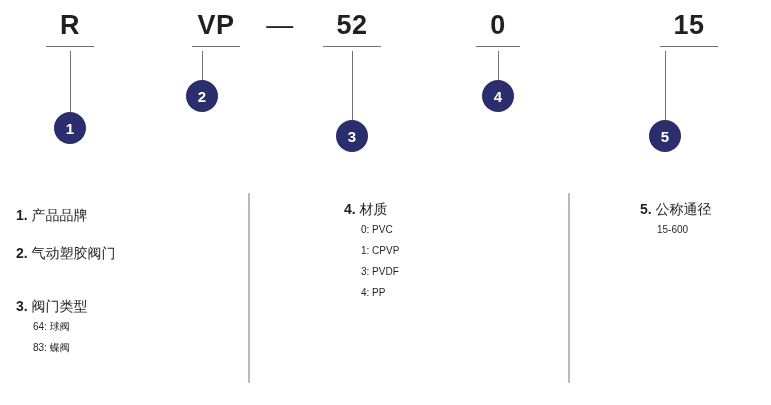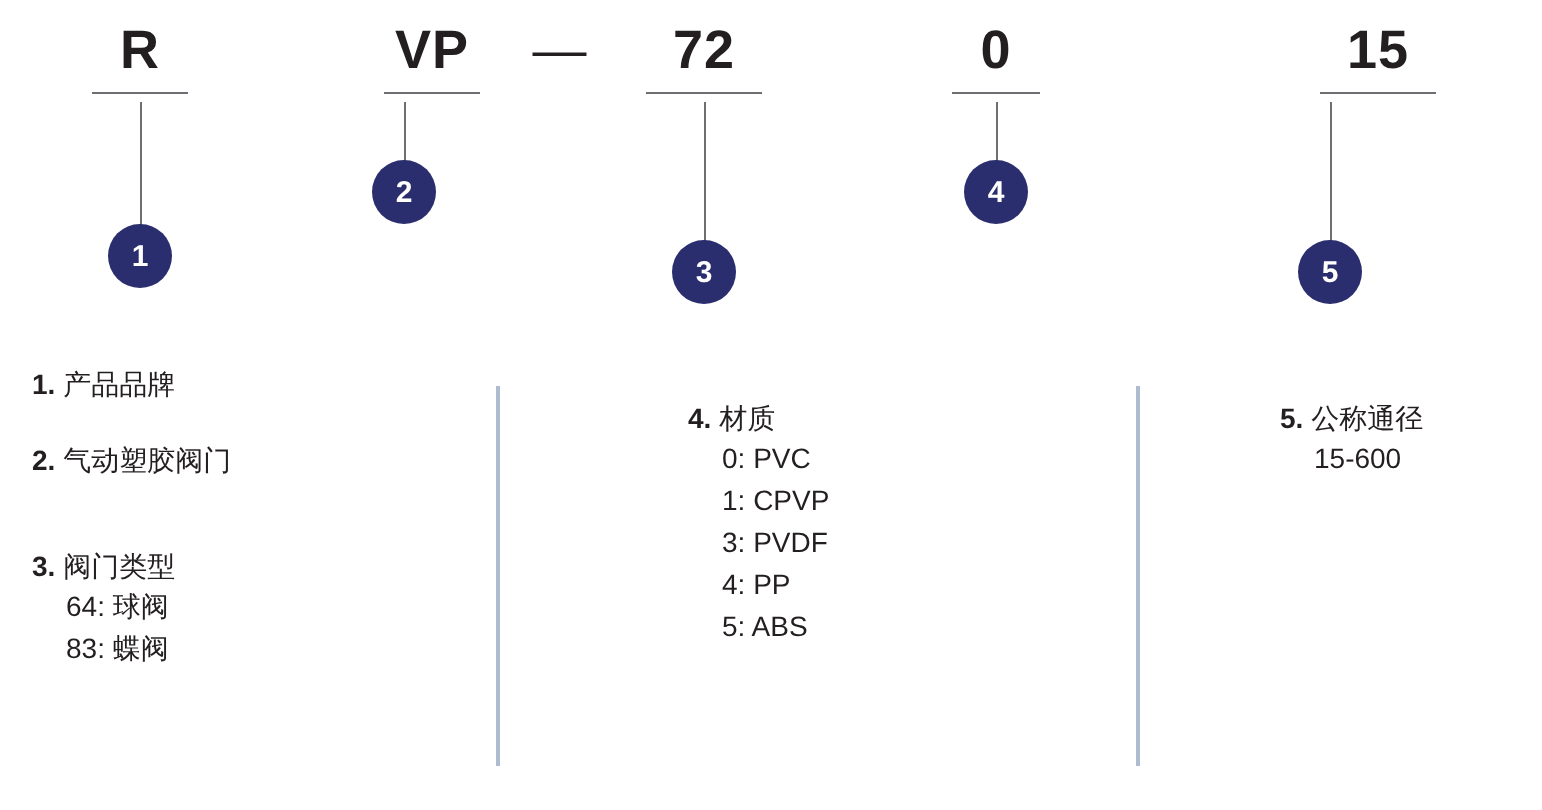--- a/index.html
+++ b/index.html
@@ -78,21 +78,21 @@
     color: #231f20;
     white-space: nowrap;
   }
   .legend-num {
     font-weight: bold;
   }
   .legend-title {
     font-weight: normal;
   }
   .legend-sub {
-    font-size: 14px;
+    font-size: 10px;
     line-height: 21px;
     color: #231f20;
     white-space: nowrap;
     padding-left: 17px;
   }
 </style>
 </head>
 <body>
 
 <div id="page">
@@ -113,21 +113,21 @@
   <div class="connector" style="left:202px; top:51px; height:32px;"></div>
   <div class="badge" style="left:186px; top:80px; width:32px; height:32px;">
     <span>2</span>
   </div>
 
   <div class="code-seg dash-seg" style="left:240px; top:8px; width:80px;">
     <div class="code-text">—</div>
   </div>
 
   <div class="code-seg" style="left:312px; top:8px; width:80px;">
-    <div class="code-text">72</div>
+    <div class="code-text">52</div>
     <div class="code-rule" style="width:58px;"></div>
   </div>
   <div class="connector" style="left:352px; top:51px; height:72px;"></div>
   <div class="badge" style="left:336px; top:120px; width:32px; height:32px;">
     <span>3</span>
   </div>
 
   <div class="code-seg" style="left:458px; top:8px; width:80px;">
     <div class="code-text">0</div>
     <div class="code-rule" style="width:44px;"></div>
@@ -142,21 +142,21 @@
     <div class="code-rule" style="width:58px;"></div>
   </div>
   <div class="connector" style="left:665px; top:51px; height:72px;"></div>
   <div class="badge" style="left:649px; top:120px; width:32px; height:32px;">
     <span>5</span>
   </div>
 
   <div class="divider" style="left:248px; top:193px; height:190px;"></div>
   <div class="divider" style="left:568px; top:193px; height:190px;"></div>
 
-  <div class="legend-block" style="left:16px; top:182px; width:220px;">
+  <div class="legend-block" style="left:16px; top:205px; width:220px;">
 
     <div style="margin-bottom:18px;">
       <div class="legend-head">
         <span class="legend-num">1.</span>
         <span class="legend-title">产品品牌</span>
       </div>
     </div>
 
     <div style="margin-bottom:33px;">
       <div class="legend-head">
@@ -179,21 +179,20 @@
 
     <div>
       <div class="legend-head">
         <span class="legend-num">4.</span>
         <span class="legend-title">材质</span>
       </div>
       <div class="legend-sub">0: PVC</div>
       <div class="legend-sub">1: CPVP</div>
       <div class="legend-sub">3: PVDF</div>
       <div class="legend-sub">4: PP</div>
-      <div class="legend-sub">5: ABS</div>
     </div>
   </div>
 
   <div class="legend-block" style="left:640px; top:199px; width:200px;">
 
     <div>
       <div class="legend-head">
         <span class="legend-num">5.</span>
         <span class="legend-title">公称通径</span>
       </div>

